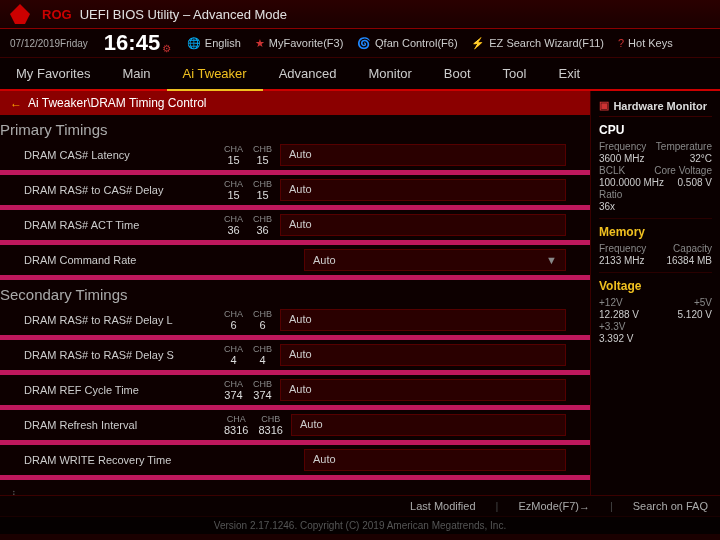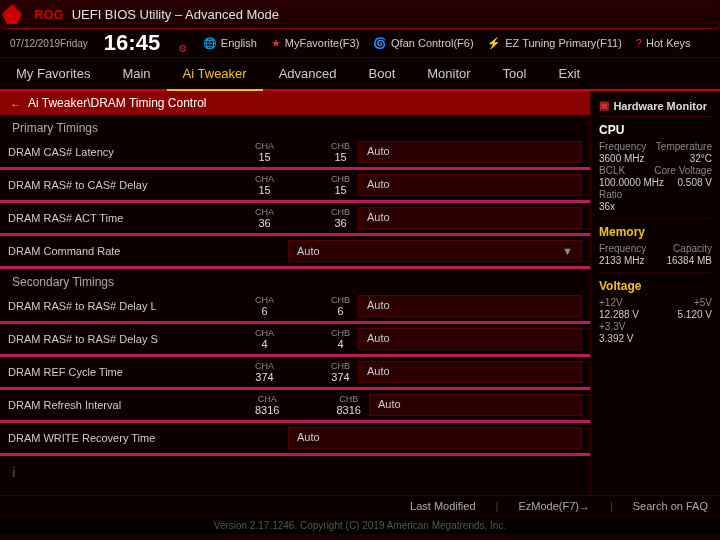--- a/index.html
+++ b/index.html
@@ -10,25 +10,24 @@
       font-family: 'Segoe UI', Arial, sans-serif;
       font-size: 12px;
       color: #ccc;
       overflow: hidden;
     }
 
     
     .title-bar {
       background: linear-gradient(180deg, #2a0000 0%, #1a0000 100%);
       border-bottom: 1px solid #8b0000;
-      padding: 4px 2px;
+      padding: 4px 10px;
       display: flex;
       align-items: center;
       gap: 8px;
-      border-radius: 6px;
     }
     .title-bar .logo {
       color: #cc0000;
       font-weight: bold;
       font-size: 13px;
     }
     .title-bar .title-text {
       color: #e0e0e0;
       font-size: 13px;
     }
@@ -120,48 +119,47 @@
       color: #fff;
       font-size: 12px;
     }
     .breadcrumb-arrow {
       color: #ffaa00;
     }
 
     
     .section-label {
       color: #aaa;
-      font-size: 12px;
-      padding: 6px 12px 2px 12px;
+      font-size: 15px;
+      padding: 6px 12px 2px 0;
     }
 
     
     .dram-row {
       display: flex;
       align-items: center;
-      padding: 4px 8px;
-      border-bottom: 3px solid #be185d;
+      padding: 4px 24px;
+      border-bottom: 5px solid #be185d;
       min-height: 28px;
     }
     .dram-label {
       color: #ccc;
       font-size: 11px;
       flex: 0 0 200px;
     }
     .dram-channels {
       display: flex;
       gap: 10px;
       margin-right: 8px;
     }
     .dram-channel {
       display: flex;
       flex-direction: column;
       align-items: center;
       font-size: 9px;
-      margin-left: 47px;
     }
     .dram-channel-label {
       color: #888;
       font-size: 9px;
     }
     .dram-channel-val {
       color: #ddd;
       font-size: 11px;
     }
     .dram-input {
@@ -295,56 +293,56 @@
   <span class="rog-icon"></span>
   <span class="logo">ROG</span>
   <span class="title-text">UEFI BIOS Utility – Advanced Mode</span>
 </div>
 
 <div class="info-bar">
   <div class="datetime">
     <span>07/12/2019</span>
     <span>Friday</span>
   </div>
-  <div style="display:flex;align-items:flex-end;gap:18px;">
+  <div style="display:flex;align-items:flex-end;gap:2px;">
     <span class="clock">16:45</span>
     <span class="clock-gear">⚙</span>
   </div>
   <div class="info-items">
     <div class="info-item">
       <span class="info-item-icon">🌐</span>
       <span>English</span>
     </div>
     <div class="info-item">
       <span class="info-item-icon">★</span>
       <span>MyFavorite(F3)</span>
     </div>
     <div class="info-item">
       <span class="info-item-icon">🌀</span>
       <span>Qfan Control(F6)</span>
     </div>
     <div class="info-item">
       <span class="info-item-icon">⚡</span>
-      <span>EZ Tuning Primary(F11)</span>
+      <span>EZ Search Wizard(F11)</span>
     </div>
     <div class="info-item">
       <span class="info-item-icon">?</span>
       <span>Hot Keys</span>
     </div>
   </div>
 </div>
 
 <div class="nav-bar">
   <div class="nav-container">
     <div class="nav-item">My Favorites</div>
     <div class="nav-item">Main</div>
     <div class="nav-item active">Ai Tweaker</div>
     <div class="nav-item">Advanced</div>
+    <div class="nav-item">Monitor</div>
     <div class="nav-item">Boot</div>
-    <div class="nav-item">Monitor</div>
     <div class="nav-item">Tool</div>
     <div class="nav-item">Exit</div>
   </div>
 </div>
 
 <div class="main-layout">
 
   <div class="content-area">
 
     <div class="breadcrumb">

